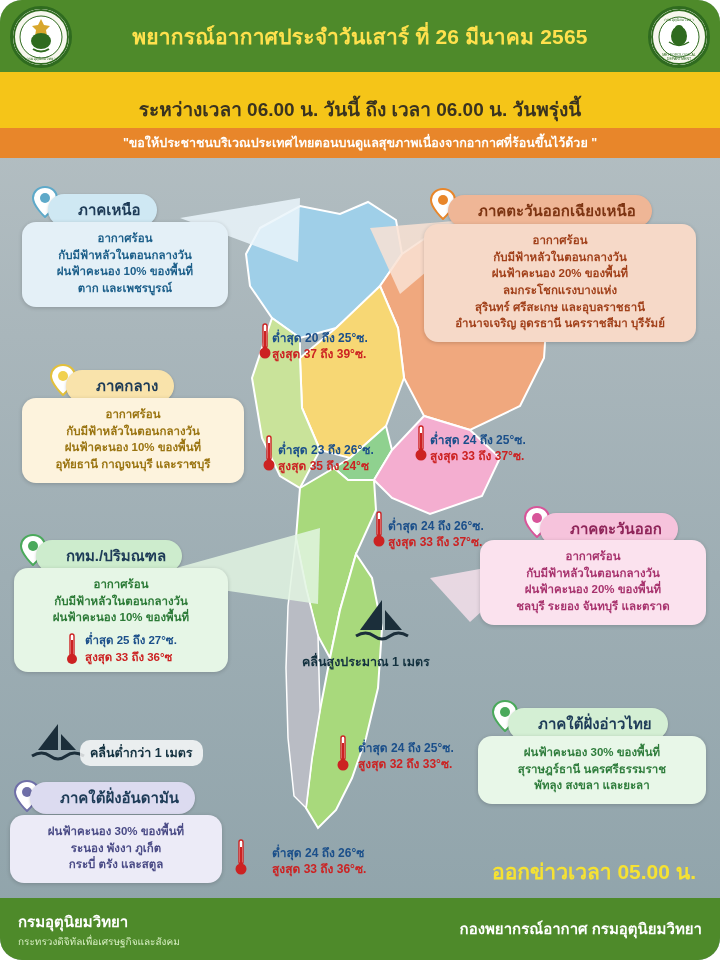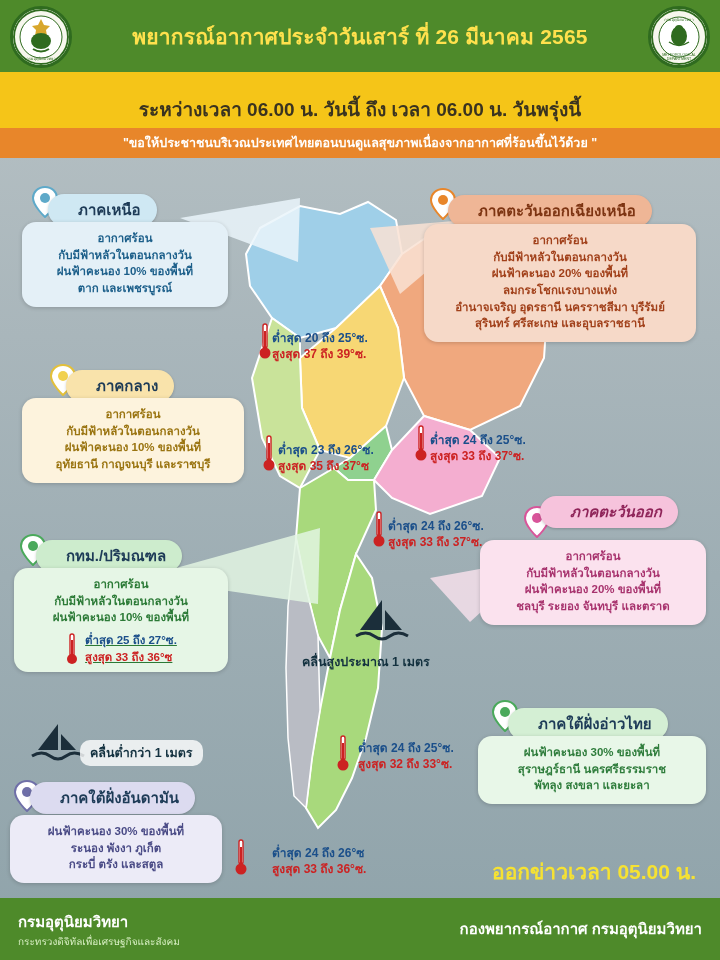--- a/index.html
+++ b/index.html
@@ -6,20 +6,21 @@
   html, body {
     width: 720px; height: 960px;
     font-family: "Liberation Sans", "DejaVu Sans", sans-serif;
     overflow: hidden;
   }
   #page {
     position: relative;
     width: 720px; height: 960px;
     background: linear-gradient(180deg, #b9c3c6 0%, #a9b6bb 35%, #9eaeb4 60%, #8fa3aa 100%);
     overflow: hidden;
+    border-radius: 22px;
   }
 
   
   .header-green {
     position: absolute; top: 0; left: 0; width: 720px; height: 72px;
     background: #4e8a2a;
     display: flex; align-items: center; justify-content: center;
   }
   .header-title {
     color: #ffe14d; font-size: 21px; font-weight: bold; letter-spacing: .2px;
@@ -219,22 +220,22 @@
         <path d="M13 1 C6 1 1 6 1 12 C1 20 13 31 13 31 C13 31 25 20 25 12 C25 6 20 1 13 1Z" fill="#ffffff" stroke="#e8862a" stroke-width="2"></path>
         <circle cx="13" cy="12" r="5" fill="#e8862a"></circle>
       </svg>
   </div>
   <div class="pill p-ne" style="left:448px; top:195px;">ภาคตะวันออกเฉียงเหนือ</div>
   <div class="card c-ne" style="left:424px; top:224px; width:272px;">
     <div>อากาศร้อน</div>
     <div>กับมีฟ้าหลัวในตอนกลางวัน</div>
     <div>ฝนฟ้าคะนอง 20% ของพื้นที่</div>
     <div>ลมกระโชกแรงบางแห่ง</div>
+    <div>สุรินทร์ ศรีสะเกษ และอุบลราชธานี</div>
     <div>อำนาจเจริญ อุดรธานี นครราชสีมา บุรีรัมย์</div>
-    <div>สุรินทร์ ศรีสะเกษ และอุบลราชธานี</div>
   </div>
 
   <div class="pin" style="left:50px; top:364px;">
     <svg viewBox="0 0 26 32">
         <path d="M13 1 C6 1 1 6 1 12 C1 20 13 31 13 31 C13 31 25 20 25 12 C25 6 20 1 13 1Z" fill="#ffffff" stroke="#e3c03a" stroke-width="2"></path>
         <circle cx="13" cy="12" r="5" fill="#f1d14e"></circle>
       </svg>
   </div>
   <div class="pill p-central" style="left:66px; top:370px;">ภาคกลาง</div>
   <div class="card c-central" style="left:22px; top:398px; width:222px;">
@@ -248,40 +249,40 @@
     <svg viewBox="0 0 26 32">
         <path d="M13 1 C6 1 1 6 1 12 C1 20 13 31 13 31 C13 31 25 20 25 12 C25 6 20 1 13 1Z" fill="#ffffff" stroke="#4aa95b" stroke-width="2"></path>
         <circle cx="13" cy="12" r="5" fill="#4aa95b"></circle>
       </svg>
   </div>
   <div class="pill p-bkk" style="left:36px; top:540px;">กทม./ปริมณฑล</div>
   <div class="card c-bkk" style="left:14px; top:568px; width:214px; padding-bottom:6px;">
     <div>อากาศร้อน</div>
     <div>กับมีฟ้าหลัวในตอนกลางวัน</div>
     <div>ฝนฟ้าคะนอง 10% ของพื้นที่</div>
-    <div style="margin-top:6px; display:flex; align-items:center; justify-content:center; gap:6px;text-decoration:underline;">
+    <div style="margin-top:6px; display:flex; align-items:center; justify-content:center; gap:6px;">
       <svg width="14" height="34" viewBox="0 0 14 34">
         <rect x="5" y="2" width="4" height="22" rx="2" fill="#ffffff" stroke="#cc2222" stroke-width="1.4"></rect>
         <rect x="6" y="8" width="2" height="16" fill="#cc2222"></rect>
         <circle cx="7" cy="27" r="5" fill="#cc2222"></circle>
       </svg>
       <div style="text-align:left;">
         <div class="row-min" style="color:#1b4f8a;">ต่ำสุด 25 ถึง 27°ซ.</div>
         <div class="row-max" style="color:#cc2222;">สูงสุด 33 ถึง 36°ซ</div>
       </div>
     </div>
   </div>
 
   <div class="pin" style="left:524px; top:506px;">
     <svg viewBox="0 0 26 32">
         <path d="M13 1 C6 1 1 6 1 12 C1 20 13 31 13 31 C13 31 25 20 25 12 C25 6 20 1 13 1Z" fill="#ffffff" stroke="#d8559a" stroke-width="2"></path>
         <circle cx="13" cy="12" r="5" fill="#d8559a"></circle>
       </svg>
   </div>
-  <div class="pill p-east" style="left:540px; top:496px;font-style:italic;">ภาคตะวันออก</div>
+  <div class="pill p-east" style="left:540px; top:513px;">ภาคตะวันออก</div>
   <div class="card c-east" style="left:480px; top:540px; width:226px;">
     <div>อากาศร้อน</div>
     <div>กับมีฟ้าหลัวในตอนกลางวัน</div>
     <div>ฝนฟ้าคะนอง 20% ของพื้นที่</div>
     <div>ชลบุรี ระยอง จันทบุรี และตราด</div>
   </div>
 
   <div class="pin" style="left:492px; top:700px;">
     <svg viewBox="0 0 26 32">
         <path d="M13 1 C6 1 1 6 1 12 C1 20 13 31 13 31 C13 31 25 20 25 12 C25 6 20 1 13 1Z" fill="#ffffff" stroke="#4aa95b" stroke-width="2"></path>
@@ -323,21 +324,21 @@
     <div class="row-max">สูงสุด 33 ถึง 37°ซ.</div>
   </div>
   <svg class="thermo" style="left:414px; top:424px;" viewBox="0 0 14 40">
     <rect x="5" y="2" width="4" height="24" rx="2" fill="#fff" stroke="#cc2222" stroke-width="1.4"></rect>
     <rect x="6" y="9" width="2" height="17" fill="#cc2222"></rect>
       <circle cx="7" cy="31" r="5.5" fill="#cc2222"></circle>
   </svg>
 
   <div class="temp" style="left:278px; top:442px;">
     <div class="row-min">ต่ำสุด 23 ถึง 26°ซ.</div>
-    <div class="row-max">สูงสุด 35 ถึง 37°ซ</div>
+    <div class="row-max">สูงสุด 35 ถึง 24°ซ</div>
   </div>
   <svg class="thermo" style="left:262px; top:434px;" viewBox="0 0 14 40">
     <rect x="5" y="2" width="4" height="24" rx="2" fill="#fff" stroke="#cc2222" stroke-width="1.4"></rect>
     <rect x="6" y="9" width="2" height="17" fill="#cc2222"></rect>
       <circle cx="7" cy="31" r="5.5" fill="#cc2222"></circle>
   </svg>
 
   <div class="temp" style="left:388px; top:518px;">
     <div class="row-min">ต่ำสุด 24 ถึง 26°ซ.</div>
     <div class="row-max">สูงสุด 33 ถึง 37°ซ.</div>

